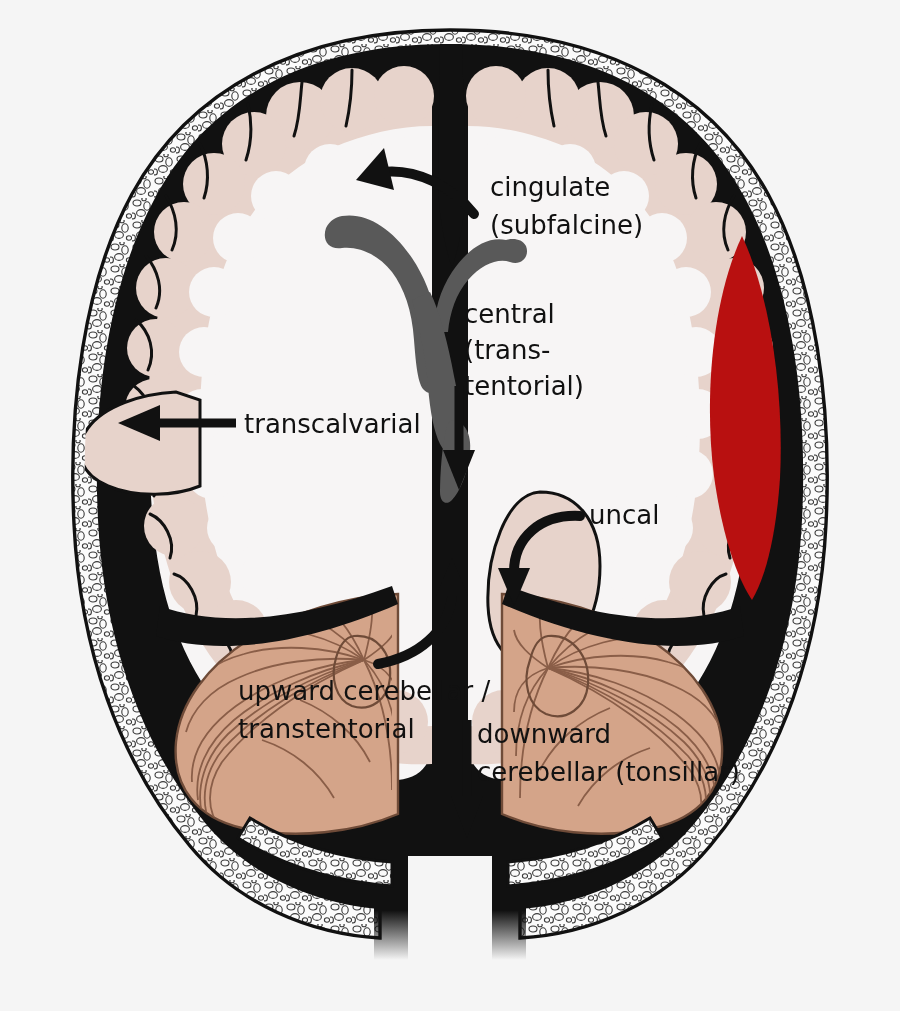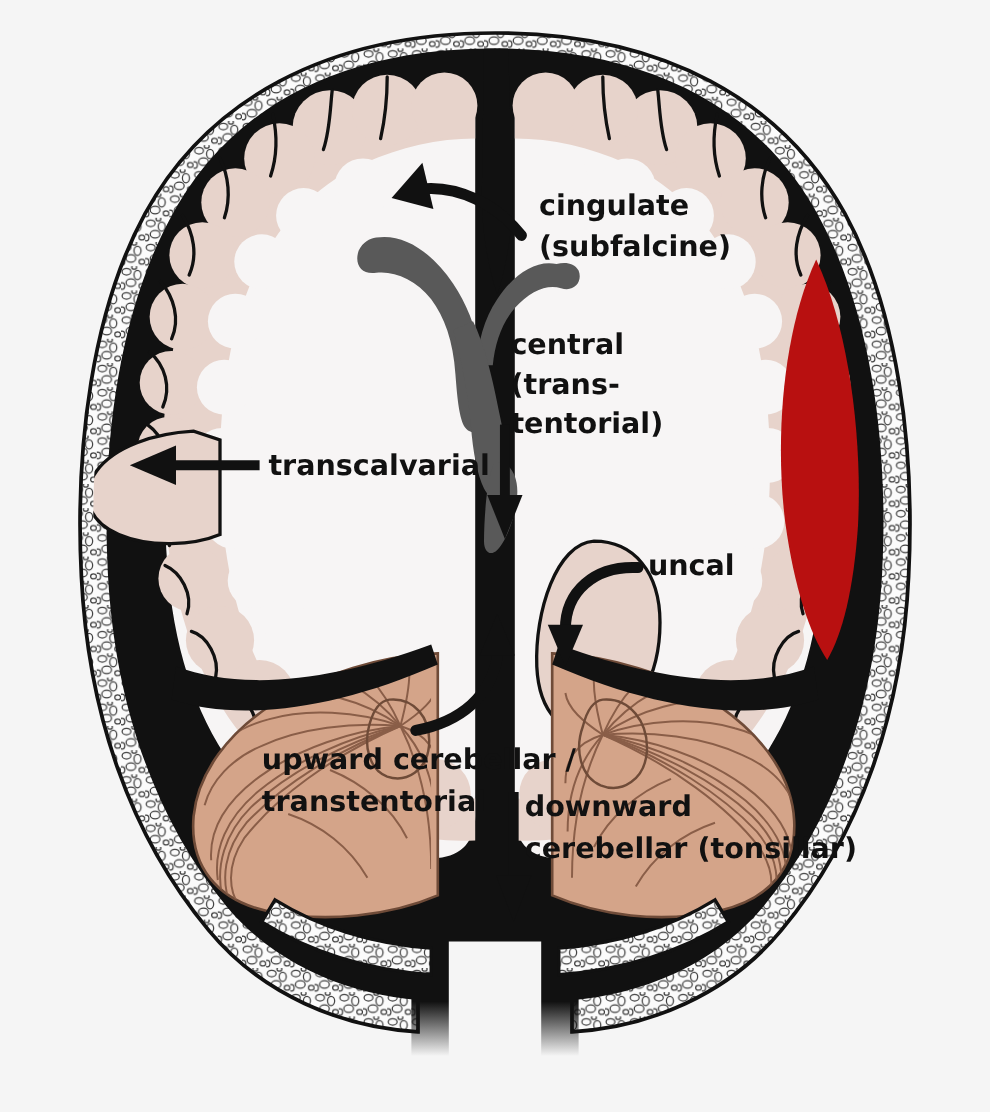--- a/index.html
+++ b/index.html
@@ -13,21 +13,20 @@
     height: 1011px;
     position: relative;
     overflow: hidden;
     font-family: "DejaVu Sans", sans-serif;
   }
   #figure-root {
     position: absolute;
     left: 0; top: 0;
     width: 900px;
     height: 1011px;
-    font-weight: bold;
   }
   svg.diagram {
     display: block;
     width: 900px;
     height: 1011px;
   }
   .lbl {
     font-family: "DejaVu Sans", sans-serif;
     font-size: 26px;
     fill: #111111;

